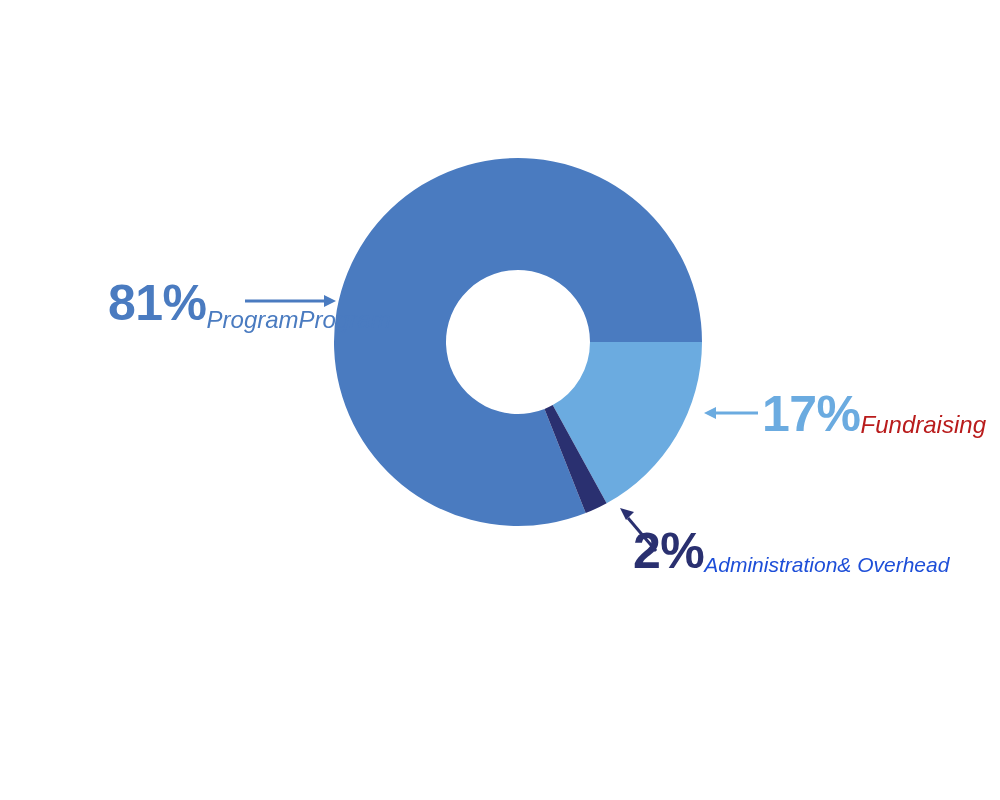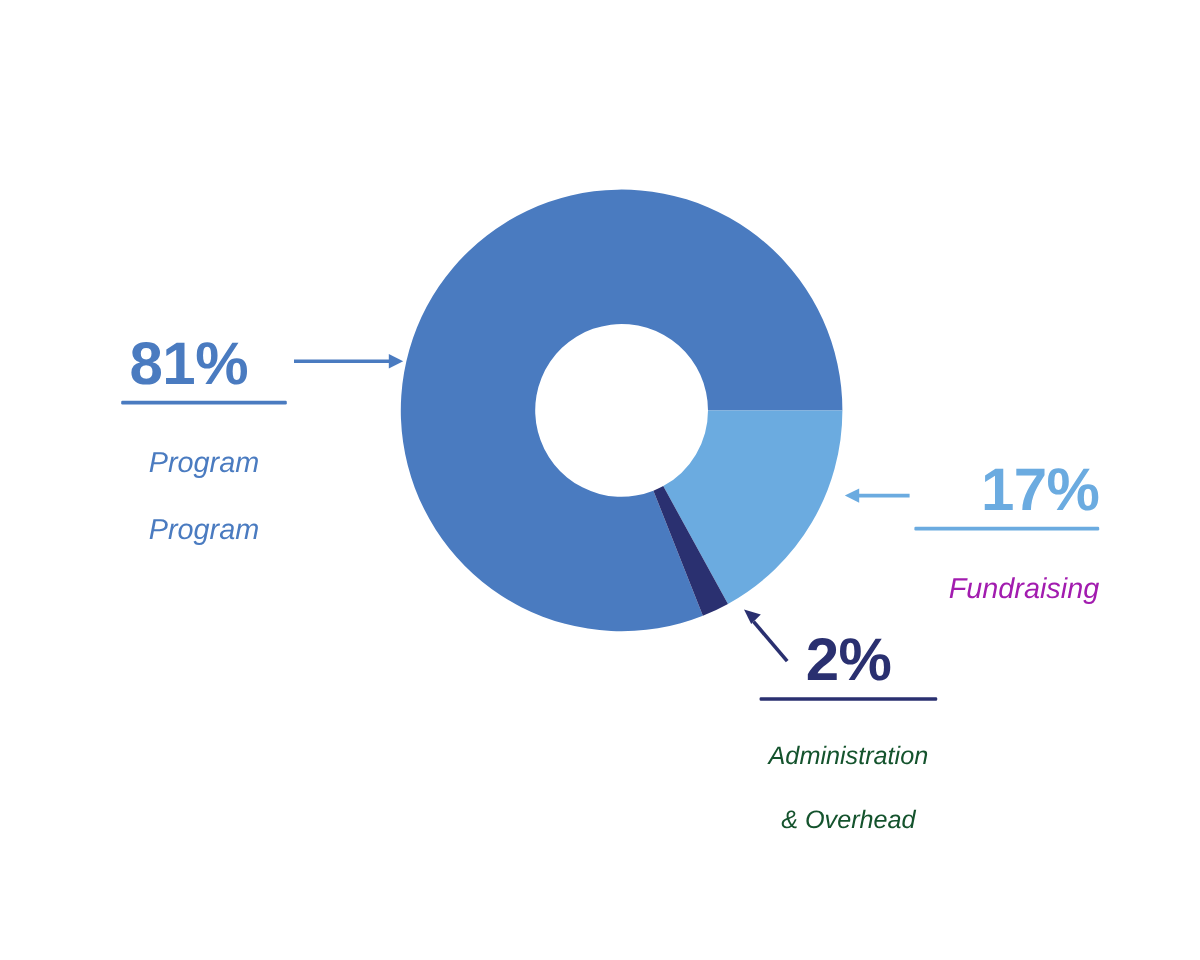--- a/index.html
+++ b/index.html
@@ -25,21 +25,21 @@
     left: 0;
     top: 0;
     width: 1000px;
     height: 800px;
   }
 
   
   .callout {
     position: absolute;
     display: flex;
-    flex-direction: column;
+    flex-direction: row;
   }
   .pct {
     font-weight: bold;
     font-size: 50px;
     line-height: 1.0;
     letter-spacing: -0.5px;
     white-space: nowrap;
   }
   .rule {
     height: 3px;
@@ -68,32 +68,32 @@
 
   
   #callout-fundraising {
     left: 762px;
     top: 383px;
     align-items: flex-end;
     width: 154px;
   }
   #callout-fundraising .pct  { color: #6BABE0; }
   #callout-fundraising .rule { background: #6BABE0; width: 154px; }
-  #callout-fundraising .cap  { color: #a21caf; text-align: center; }
+  #callout-fundraising .cap  { color: #b91c1c; text-align: center; }
 
   
   #callout-admin {
     left: 633px;
     top: 525px;
     align-items: center;
     width: 148px;
   }
   #callout-admin .pct  { color: #2A3070; }
   #callout-admin .rule { background: #2A3070; width: 148px; }
-  #callout-admin .cap  { color: #14532d; text-align: center; font-size: 21px; }
+  #callout-admin .cap  { color: #1d4ed8; text-align: center; font-size: 21px; }
 </style>
 </head>
 <body>
 
 <div id="stage">
 
   <svg id="chart-svg" viewBox="0 0 1000 800">
 
     <g>
 

